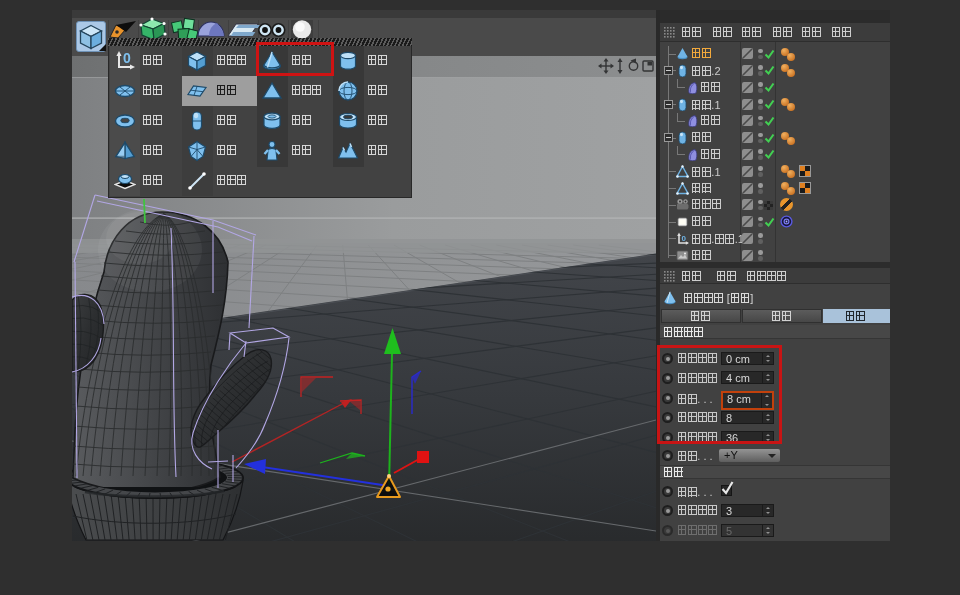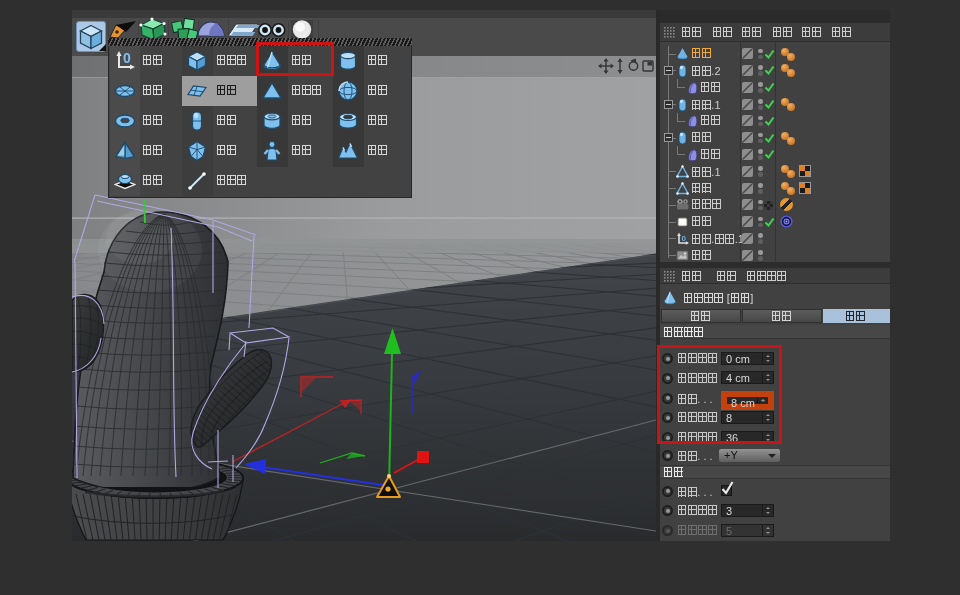--- a/index.html
+++ b/index.html
@@ -1088,21 +1088,21 @@
         <i style="position:absolute;left:3px;top:2px;border:2.5px solid transparent;border-bottom-color:#909090;border-top-width:0"></i>
         <i style="position:absolute;left:3px;bottom:2px;border:2.5px solid transparent;border-top-color:#909090;border-bottom-width:0"></i>
       </span></div>
     <div class="a" style="left:662px;top:392.6px;width:11px;height:11px;border-radius:50%;border:2px solid #1e1e1e;background:#3a3a3a"></div>
     <div class="a" style="left:665.5px;top:396.1px;width:4px;height:4px;border-radius:50%;background:#9a9a9a"></div>
     <div class="lb" style="left:677px;top:392.6px">
       <i class="z" style="--c:#c8c8c8;width:8.8px;height:10px;--t:1.1px"></i>
       <i class="z" style="--c:#c8c8c8;width:8.8px;height:10px;--t:1.1px"></i>
       <span style="color:#c8c8c8;font-size:11px"> . . .</span>
     </div>
-    <div class="a" style="left:721px;top:391.1px;width:53px;height:19px;background:#282828;border:6px solid #c2410c;color:#d8d8d8;font-size:11px;line-height:12px;padding-left:4px">8 cm<span style="position:absolute;right:0;top:0;width:11px;height:100%;border-left:1px solid #1a1a1a">
+    <div class="a" style="left:721px;top:391.1px;width:53px;height:19px;background:#282828;border:2px solid #c2410c;color:#d8d8d8;font-size:11px;line-height:12px;padding-left:4px">8 cm<span style="position:absolute;right:0;top:0;width:11px;height:100%;border-left:1px solid #1a1a1a">
         <i style="position:absolute;left:3px;top:2px;border:2.5px solid transparent;border-bottom-color:#909090;border-top-width:0"></i>
         <i style="position:absolute;left:3px;bottom:2px;border:2.5px solid transparent;border-top-color:#909090;border-bottom-width:0"></i>
       </span></div>
     <div class="a" style="left:662px;top:412.4px;width:11px;height:11px;border-radius:50%;border:2px solid #1e1e1e;background:#3a3a3a"></div>
     <div class="a" style="left:665.5px;top:415.9px;width:4px;height:4px;border-radius:50%;background:#9a9a9a"></div>
     <div class="lb" style="left:677px;top:412.4px">
       <i class="z" style="--c:#c8c8c8;width:8.8px;height:10px;--t:1.1px"></i>
       <i class="z" style="--c:#c8c8c8;width:8.8px;height:10px;--t:1.1px"></i>
       <i class="z" style="--c:#c8c8c8;width:8.8px;height:10px;--t:1.1px"></i>
       <i class="z" style="--c:#c8c8c8;width:8.8px;height:10px;--t:1.1px"></i>

